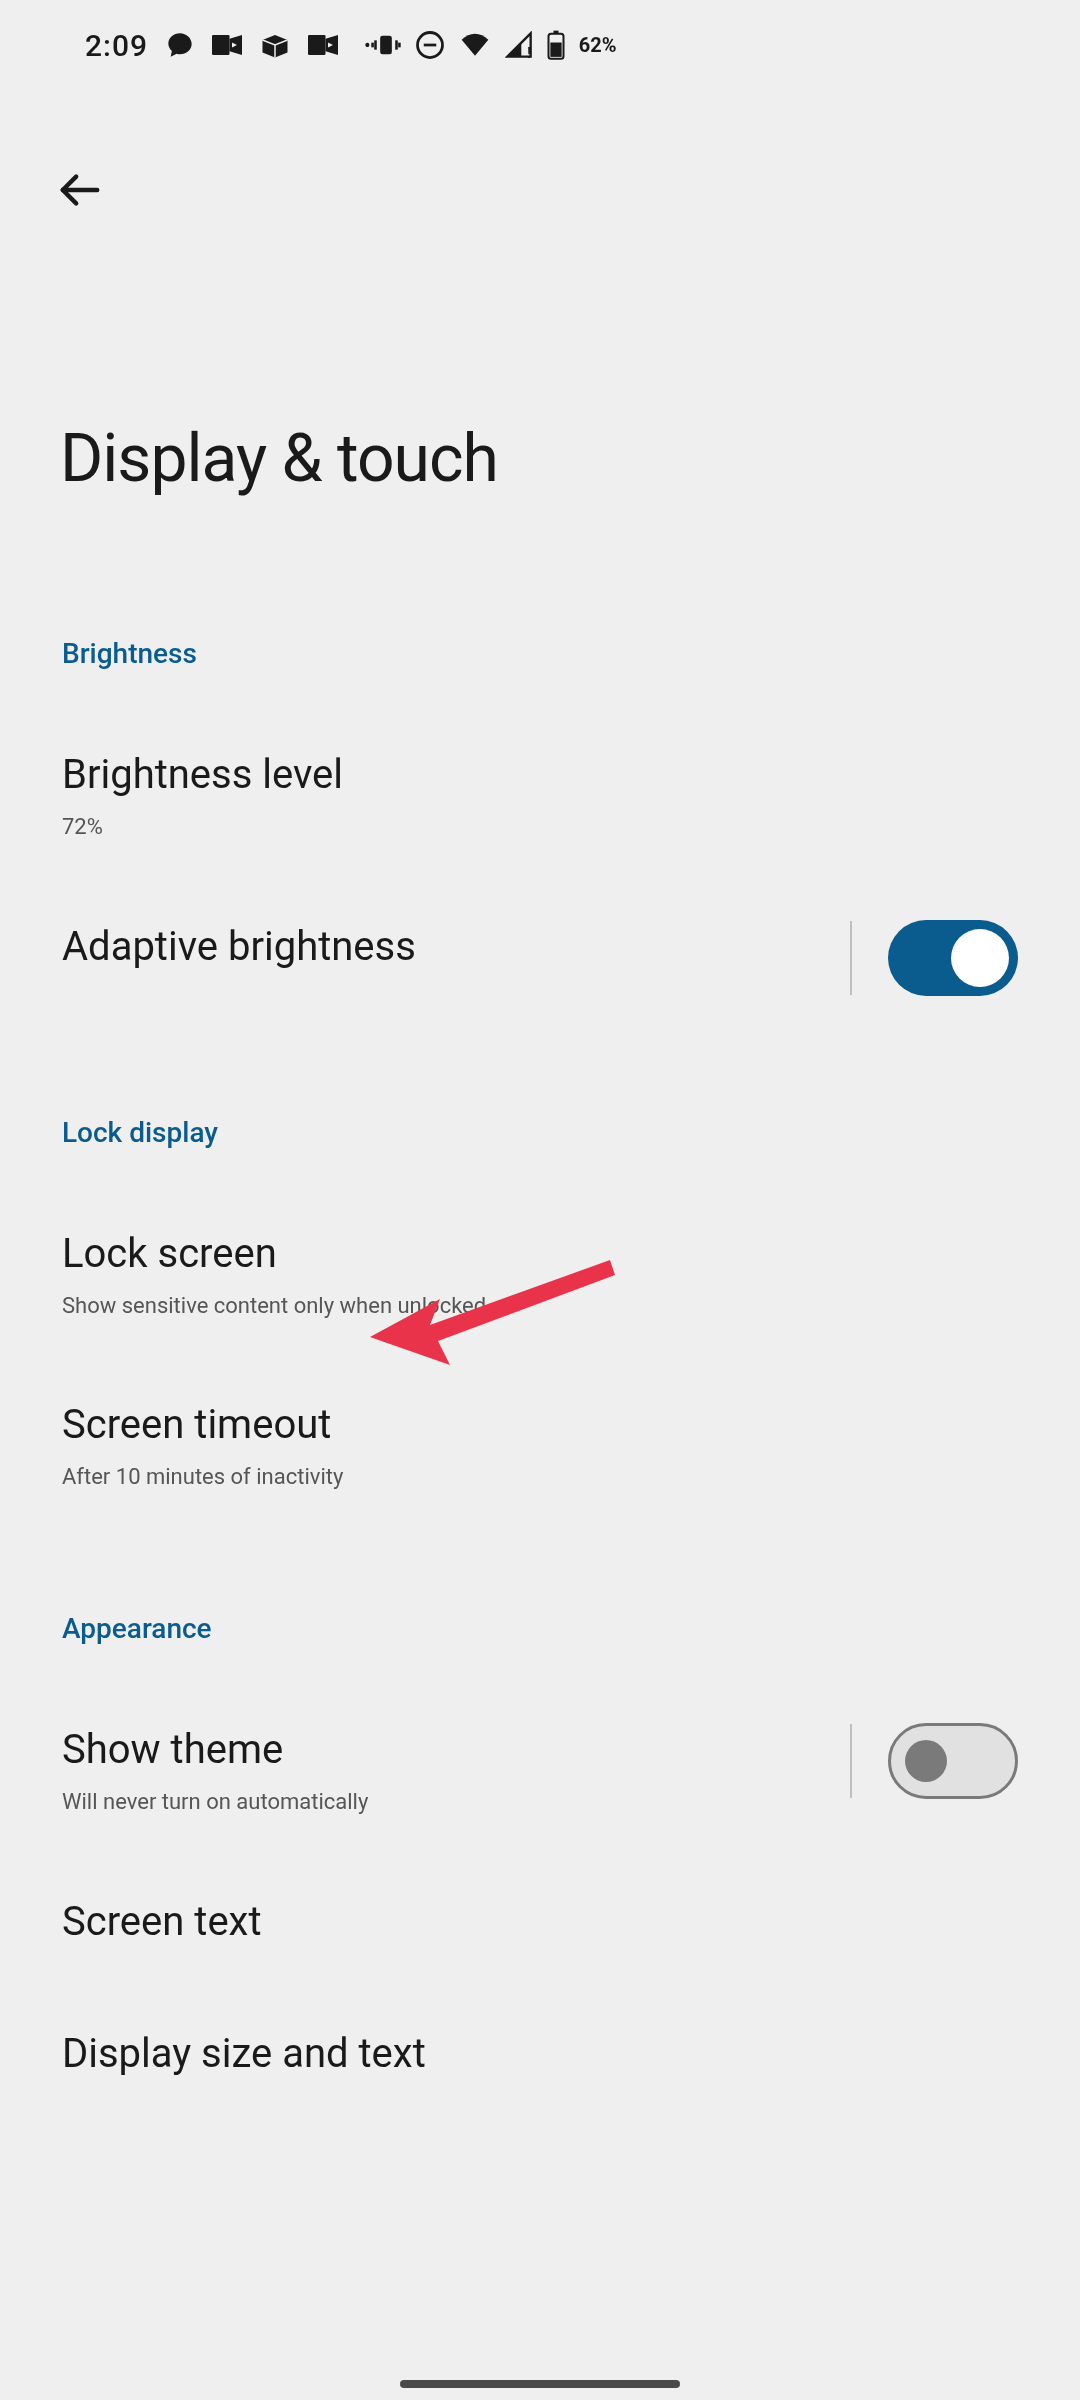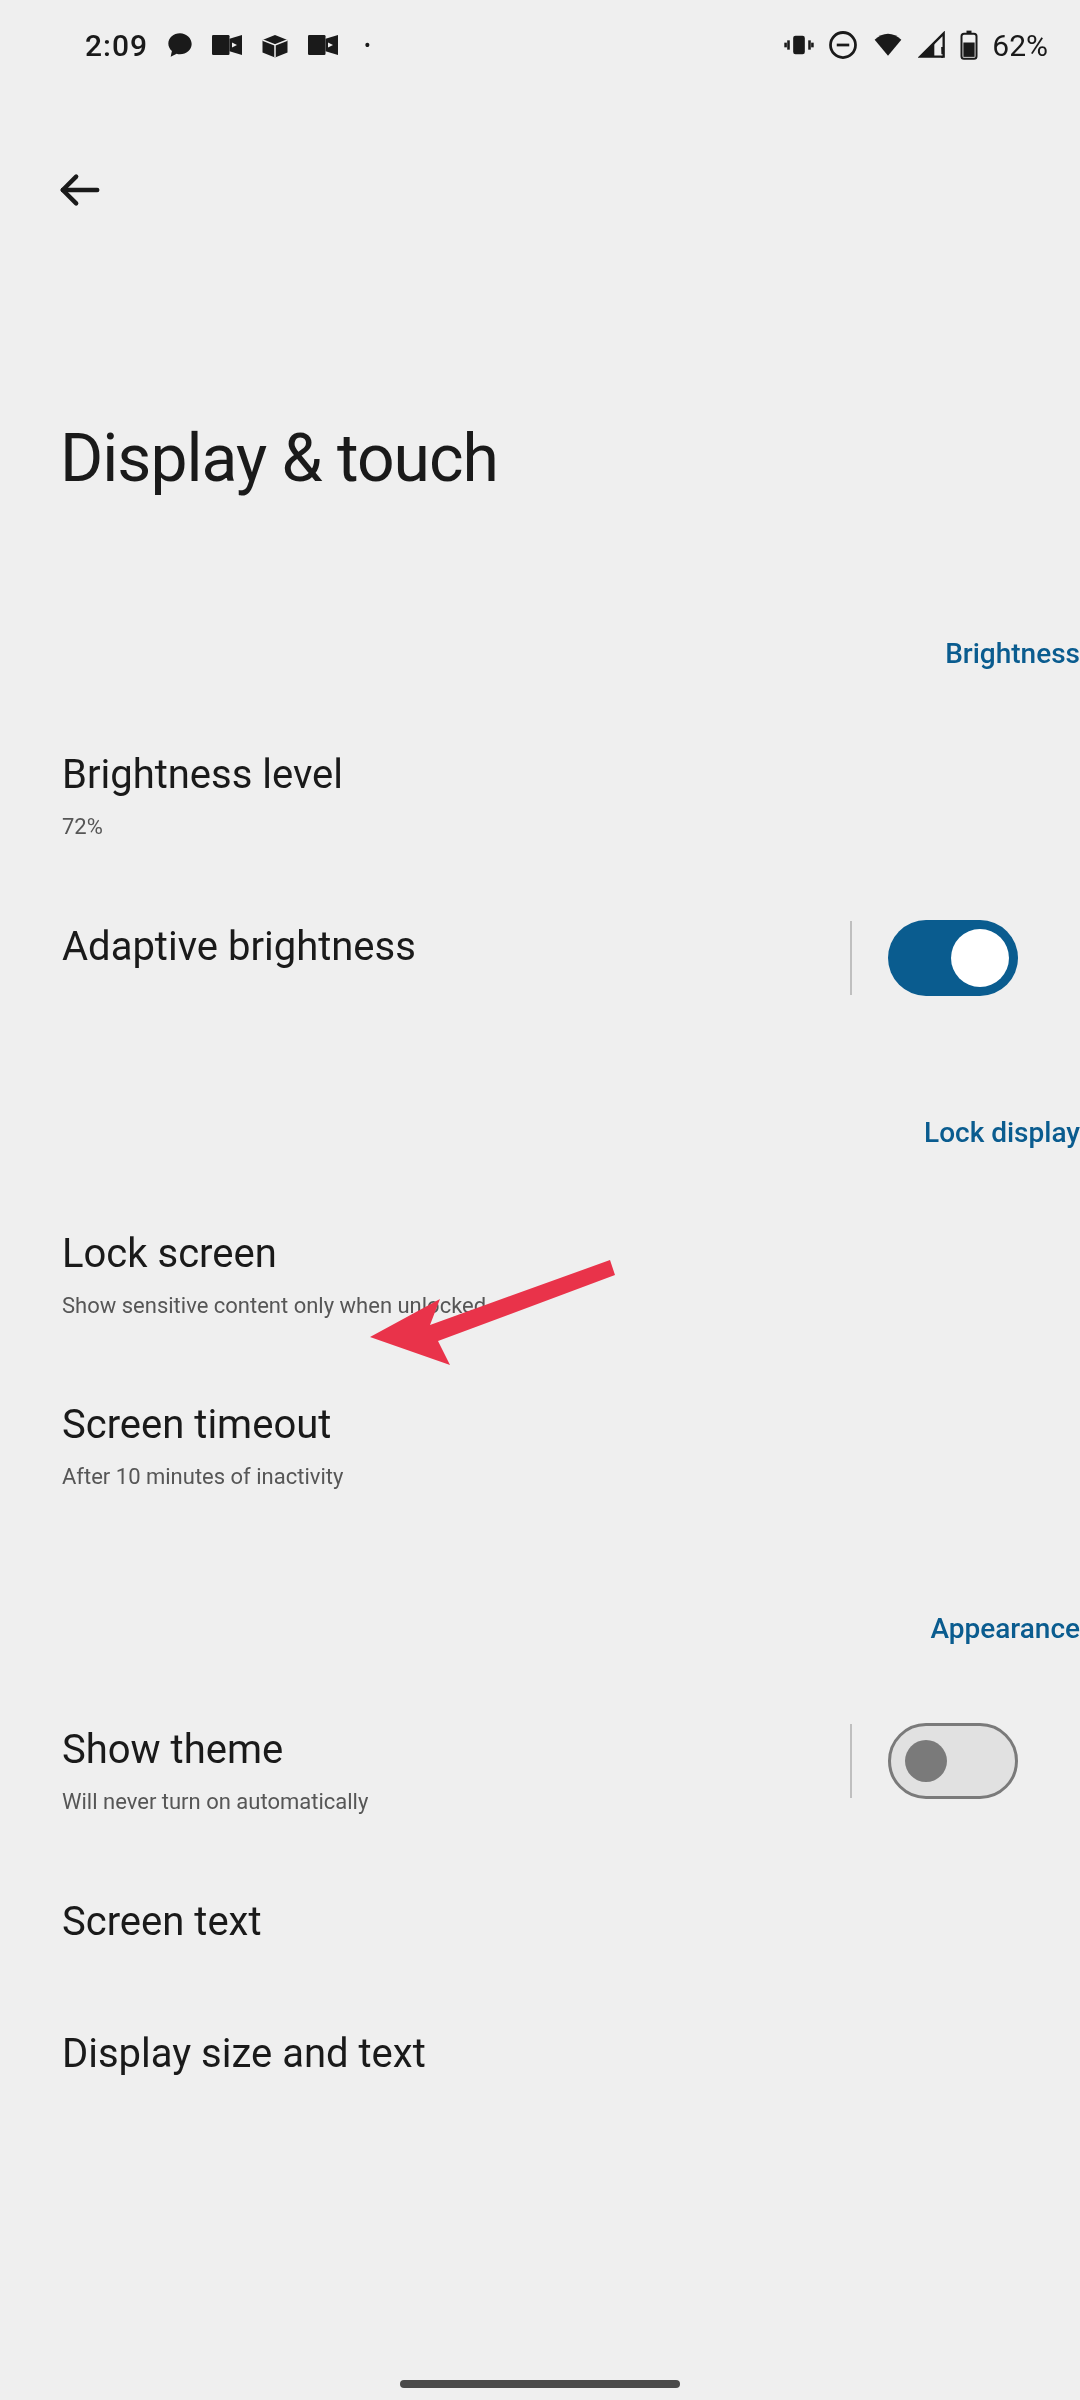--- a/index.html
+++ b/index.html
@@ -13,21 +13,20 @@
     width: 1080px;
     height: 2400px;
     background: #efefef;
     color: #1a1a1a;
     overflow: hidden;
     position: relative;
   }
   .status-bar {
     height: 90px;
     display: flex;
-    justify-content: space-between;
     align-items: center;
     padding: 0 32px 0 85px;
     font-size: 30px;
     color: #1a1a1a;
   }
   .status-left {
     display: flex;
     align-items: center;
     gap: 18px;
   }
@@ -60,21 +59,20 @@
     font-weight: 400;
     color: #1a1a1a;
     margin: 190px 0 0 60px;
     letter-spacing: -1px;
   }
   .section-header {
     font-size: 28px;
     font-weight: 500;
     color: #0a5c8f;
     margin: 140px 0 0 62px;
-    text-align: right;
   }
   .section-header.mt-small {
     margin-top: 120px;
   }
   .setting-row {
     display: flex;
     justify-content: space-between;
     align-items: flex-start;
     padding: 0 62px;
     margin-top: 78px;
@@ -215,21 +213,21 @@
           <text x="19" y="23" font-size="12" fill="#1a1a1a" font-weight="bold">!</text>
         </svg>
     </span>
     <span class="status-icon">
       <svg width="18" height="30" viewBox="0 0 14 24" fill="none">
           <rect x="1" y="3" width="12" height="20" rx="2" stroke="#1a1a1a" stroke-width="1.6"></rect>
           <rect x="5" y="0.5" width="4" height="2.5" fill="#1a1a1a"></rect>
           <rect x="2.5" y="10" width="9" height="11.5" fill="#1a1a1a"></rect>
         </svg>
     </span>
-    <span style="font-size:30px;font-weight:400;">62%</span>
+    <span style="font-size:20px;font-weight:700;">62%</span>
   </div>
 </div>
 
 <div class="back-button">
   <svg width="46" height="46" viewBox="0 0 24 24" fill="none" stroke="#1a1a1a" stroke-width="2.3" stroke-linecap="round" stroke-linejoin="round">
       <line x1="21" y1="12" x2="3" y2="12"></line>
       <polyline points="10 5 3 12 10 19"></polyline>
     </svg>
 </div>
 

